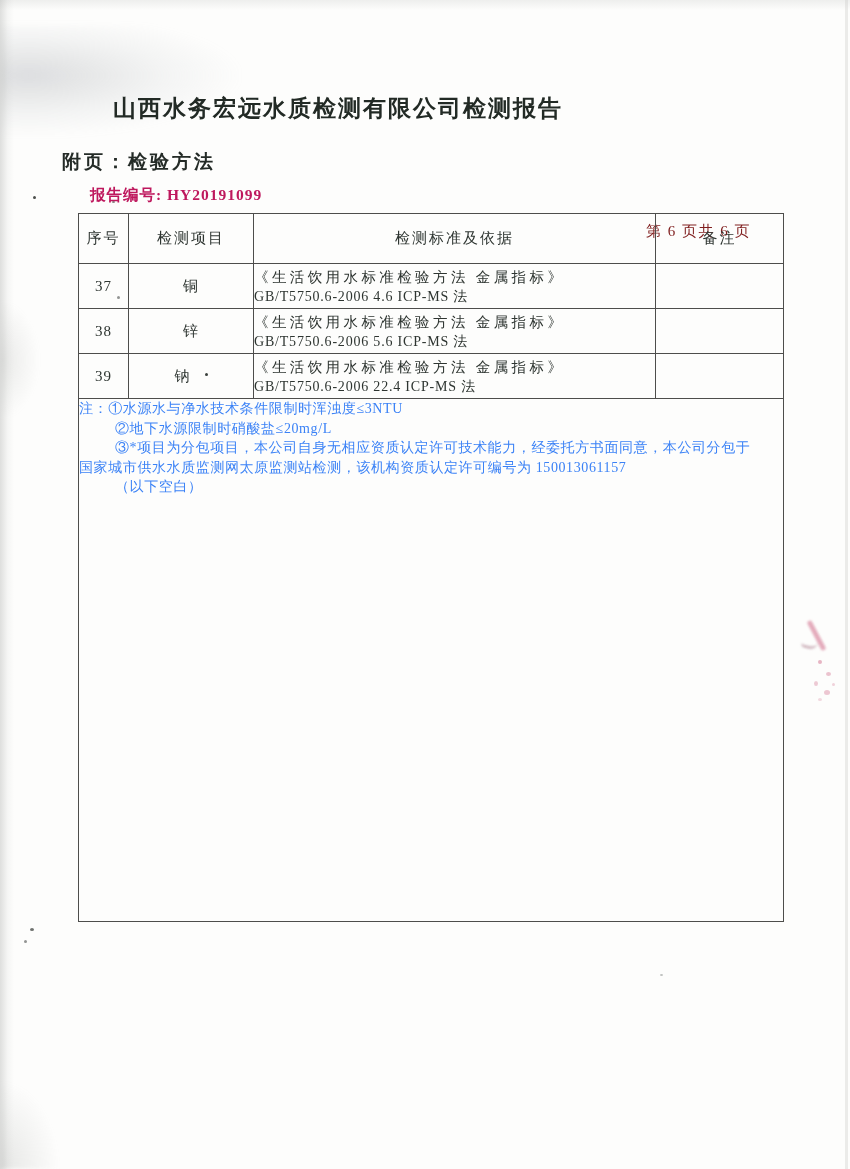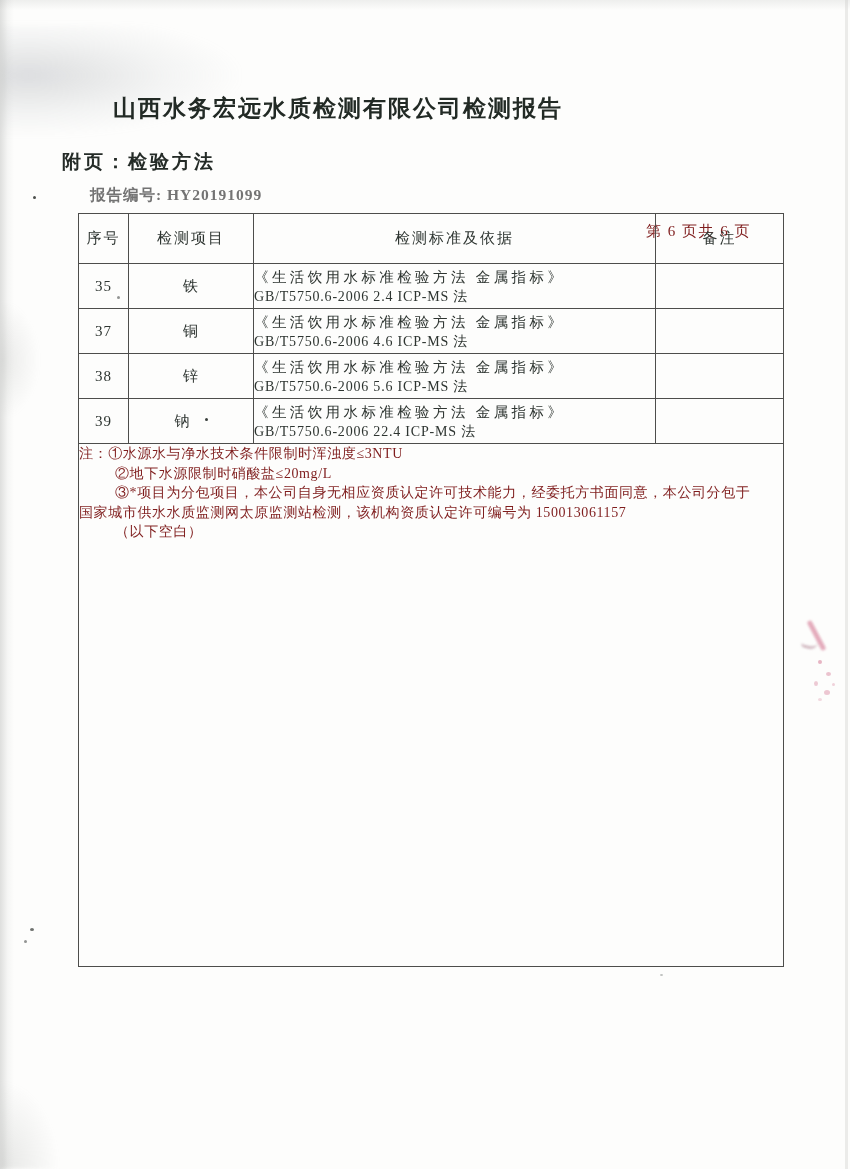--- a/index.html
+++ b/index.html
@@ -26,39 +26,39 @@
   .speck{position:absolute;border-radius:50%;background:#4b4f4c;}
 
   
   .doc-title{position:absolute;top:93px;left:0;width:676px;text-align:center;
     font-family:"Liberation Sans","DejaVu Sans",sans-serif;font-weight:700;
     font-size:23px;letter-spacing:2px;color:#222a25;}
   .section-label{position:absolute;top:149px;left:62px;
     font-family:"Liberation Sans","DejaVu Sans",sans-serif;font-weight:700;
     font-size:19px;letter-spacing:3px;color:#242b27;}
   .report-line{position:absolute;top:185px;left:90px;font-size:15.5px;font-weight:700;
-    letter-spacing:1px;color:#737373;}
+    letter-spacing:1px;color:#be185d;}
   .page-indicator{position:absolute;top:186px;left:646px;font-size:15px;
     letter-spacing:1.5px;color:#7f1d1d;margin-top:36px;}
 
   
   table.report-table{position:absolute;left:78px;top:213px;width:705px;
     border-collapse:collapse;table-layout:fixed;color:#2e3531;}
   .report-table td,.report-table th{border:1px solid #4d4d4b;padding:0;
     font-weight:normal;background:transparent;}
   .report-table{border:1px solid #454543;}
   tr.hdr-row{height:50px;}
   tr.data-row{height:45px;}
   .cell-center{text-align:center;font-size:15px;letter-spacing:1px;vertical-align:middle;}
   th.hdr{font-size:15px;letter-spacing:2px;vertical-align:middle;}
   .cell-std{vertical-align:middle;padding:1px 8px 1px 13px;}
   .std1{font-size:14.5px;letter-spacing:3.4px;line-height:20px;white-space:nowrap;}
   .std2{font-size:14px;letter-spacing:0.8px;line-height:19px;}
   .notes-cell{vertical-align:top;height:522px;padding:5px 12px 0 6px;border-bottom:2px solid #3e3e3c;}
-  .notes{font-size:14px;line-height:19.5px;letter-spacing:0.6px;color:#7f1d1d;}
+  .notes{font-size:14px;line-height:19.5px;letter-spacing:0.6px;color:#3b82f6;}
   .note-ind{padding-left:36px;}
   .nat-dot{display:inline-block;width:3px;height:3px;border-radius:50%;
     background:#3a403c;vertical-align:middle;margin-left:14px;margin-top:-6px;}
 
   
   .stamp-stroke{position:absolute;left:814px;top:619px;width:5px;height:33px;
     background:rgba(197,73,110,0.45);transform:rotate(-28deg);border-radius:3px;filter:blur(1px);}
   .stamp-hook{position:absolute;left:802px;top:636px;width:16px;height:10px;
     border-bottom:3px solid rgba(150,90,110,0.40);border-radius:0 0 8px 4px;
     transform:rotate(14deg);filter:blur(0.8px);}
@@ -93,29 +93,20 @@
         <col style="width:125px">
         <col style="width:402px">
         <col style="width:128px">
       </colgroup>
     <tbody>
         <tr class="hdr-row">
       <th class="hdr">序号</th>
       <th class="hdr">检测项目</th>
       <th class="hdr">检测标准及依据</th>
       <th class="hdr">备注</th>
-    </tr>
-    <tr class="data-row">
-      <td class="cell-center">35</td>
-      <td class="cell-center">铁</td>
-      <td class="cell-std">
-        <div class="std1">《生活饮用水标准检验方法  金属指标》</div>
-        <div class="std2">GB/T5750.6-2006  2.4 ICP-MS 法</div>
-      </td>
-      <td class="cell-center"></td>
     </tr>
     <tr class="data-row">
       <td class="cell-center">37</td>
       <td class="cell-center">铜</td>
       <td class="cell-std">
         <div class="std1">《生活饮用水标准检验方法  金属指标》</div>
         <div class="std2">GB/T5750.6-2006  4.6 ICP-MS 法</div>
       </td>
       <td class="cell-center"></td>
     </tr>

